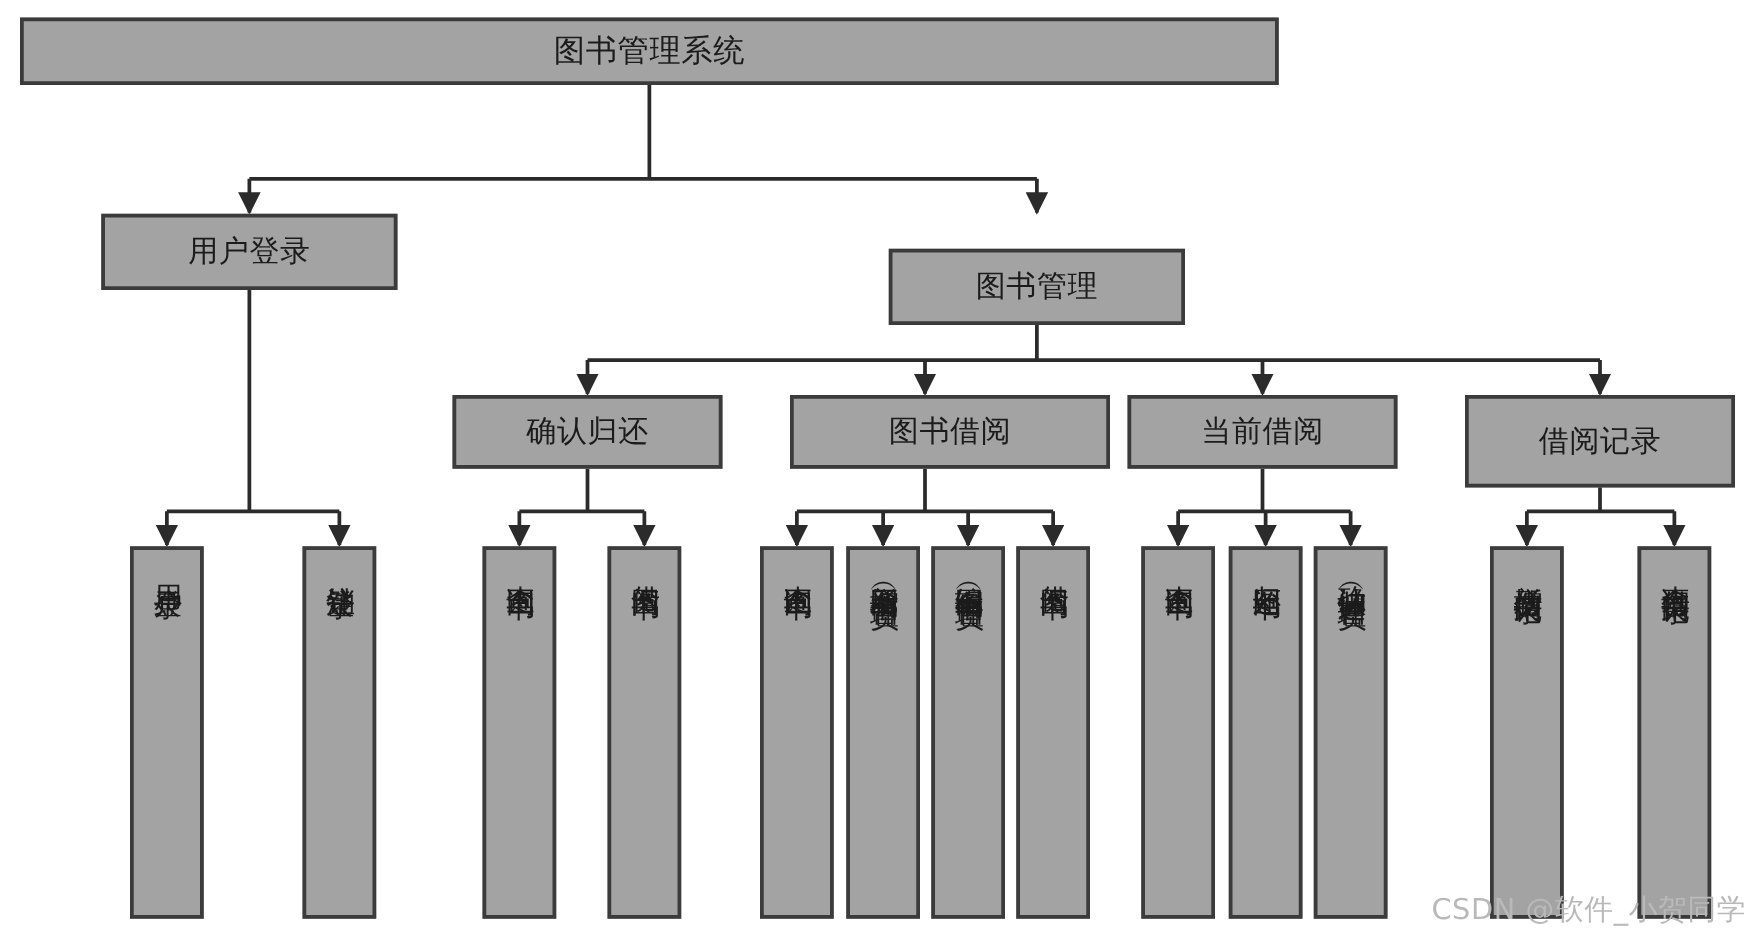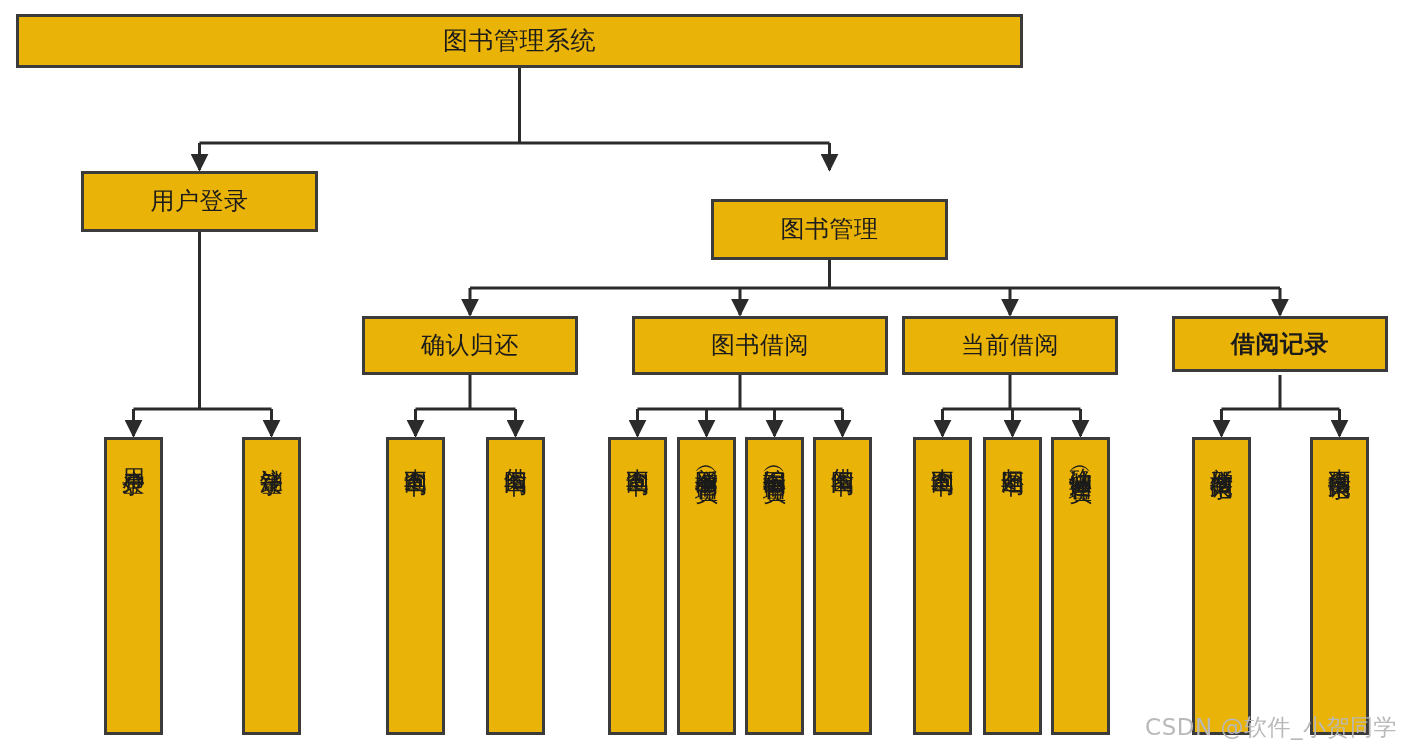--- a/index.html
+++ b/index.html
@@ -14,21 +14,21 @@
     position: relative;
     width: 1405px;
     height: 747px;
     background: #ffffff;
     overflow: hidden;
   }
   .node {
     position: absolute;
     box-sizing: border-box;
     border: 3px solid #3b3b3b;
-    background: #eab308;
+    background: #a3a3a3;
     display: flex;
     align-items: center;
     justify-content: center;
     color: #1b1b1b;
   }
   .node-label {
     display: block;
     text-align: center;
     line-height: 1.18;
     white-space: nowrap;
@@ -131,21 +131,21 @@
       </div>
       <div class="node horiz" style="left: 362px; top: 316px; width: 216px; height: 59px;">
         <span class="node-label">确认归还</span>
       </div>
       <div class="node horiz" style="left: 632px; top: 316px; width: 256px; height: 59px;">
         <span class="node-label">图书借阅</span>
       </div>
       <div class="node horiz" style="left: 902px; top: 316px; width: 216px; height: 59px; justify-content: center;">
         <span class="node-label">当前借阅</span>
       </div>
-      <div class="node horiz" style="left: 1172px; top: 316px; width: 216px; height: 56px; font-weight: bold;">
+      <div class="node horiz" style="left: 1172px; top: 316px; width: 216px; height: 74px;">
         <span class="node-label">借阅记录</span>
       </div>
       <div class="node vert" style="left: 104px; top: 437px; width: 59px; height: 298px;">
         <span class="node-label">用户登录</span>
       </div>
       <div class="node vert" style="left: 242px; top: 437px; width: 59px; height: 298px;">
         <span class="node-label">注销登录</span>
       </div>
       <div class="node vert" style="left: 386px; top: 437px; width: 59px; height: 298px;">
         <span class="node-label">查询图书</span>

